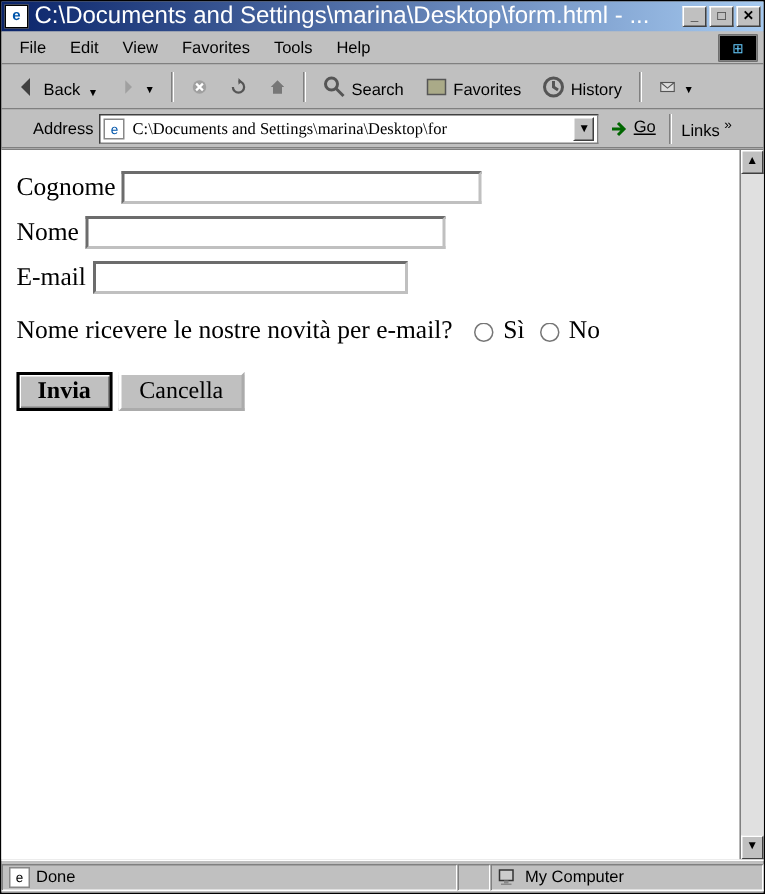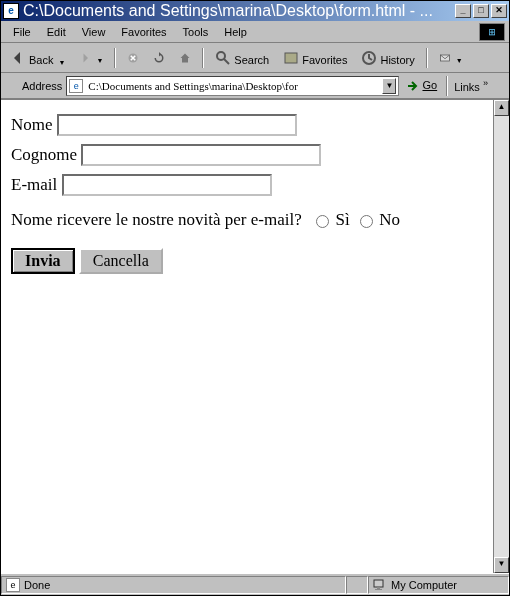--- a/index.html
+++ b/index.html
@@ -251,21 +251,21 @@
     border-left-color: #808080;
     border-right-color: #fff;
     border-bottom-color: #fff;
     display: flex;
     align-items: center;
     padding: 0 4px;
     gap: 4px;
   }
   .status-pane.main { flex: 1; }
   .status-pane.small { width: 22px; }
-  .status-pane.zone { width: 141px; }
+  .status-pane.zone { width: 182px; }
   .status-icon {
     width: 14px; height: 14px;
     border: 1px solid #888;
     background: #fff;
     font-size: 9px;
     text-align: center;
     line-height: 12px;
   }
   input[type=radio] { margin: 0 2px 0 6px; vertical-align: middle; }
 </style>
@@ -371,26 +371,26 @@
       <span>Go</span>
     </div>
     <div class="links-sep"></div>
     <span><span>Links</span> <sup>»</sup></span>
   </div>
 
   <div class="content-wrap">
     <div class="content">
 
       <div class="form-row">
-        <label>Nome</label>
+        <label>Cognome</label>
         <input class="text-input" style="width: 240px;" type="text">
       </div>
 
       <div class="form-row">
-        <label>Cognome</label>
+        <label>Nome</label>
         <input class="text-input" style="width: 240px;" type="text">
       </div>
 
       <div class="form-row">
         <label>E-mail</label>
         <input class="text-input" style="width: 210px;" type="text">
       </div>
 
       <div class="radio-row">
         <span>Nome ricevere le nostre novità per e-mail?</span>&nbsp;

